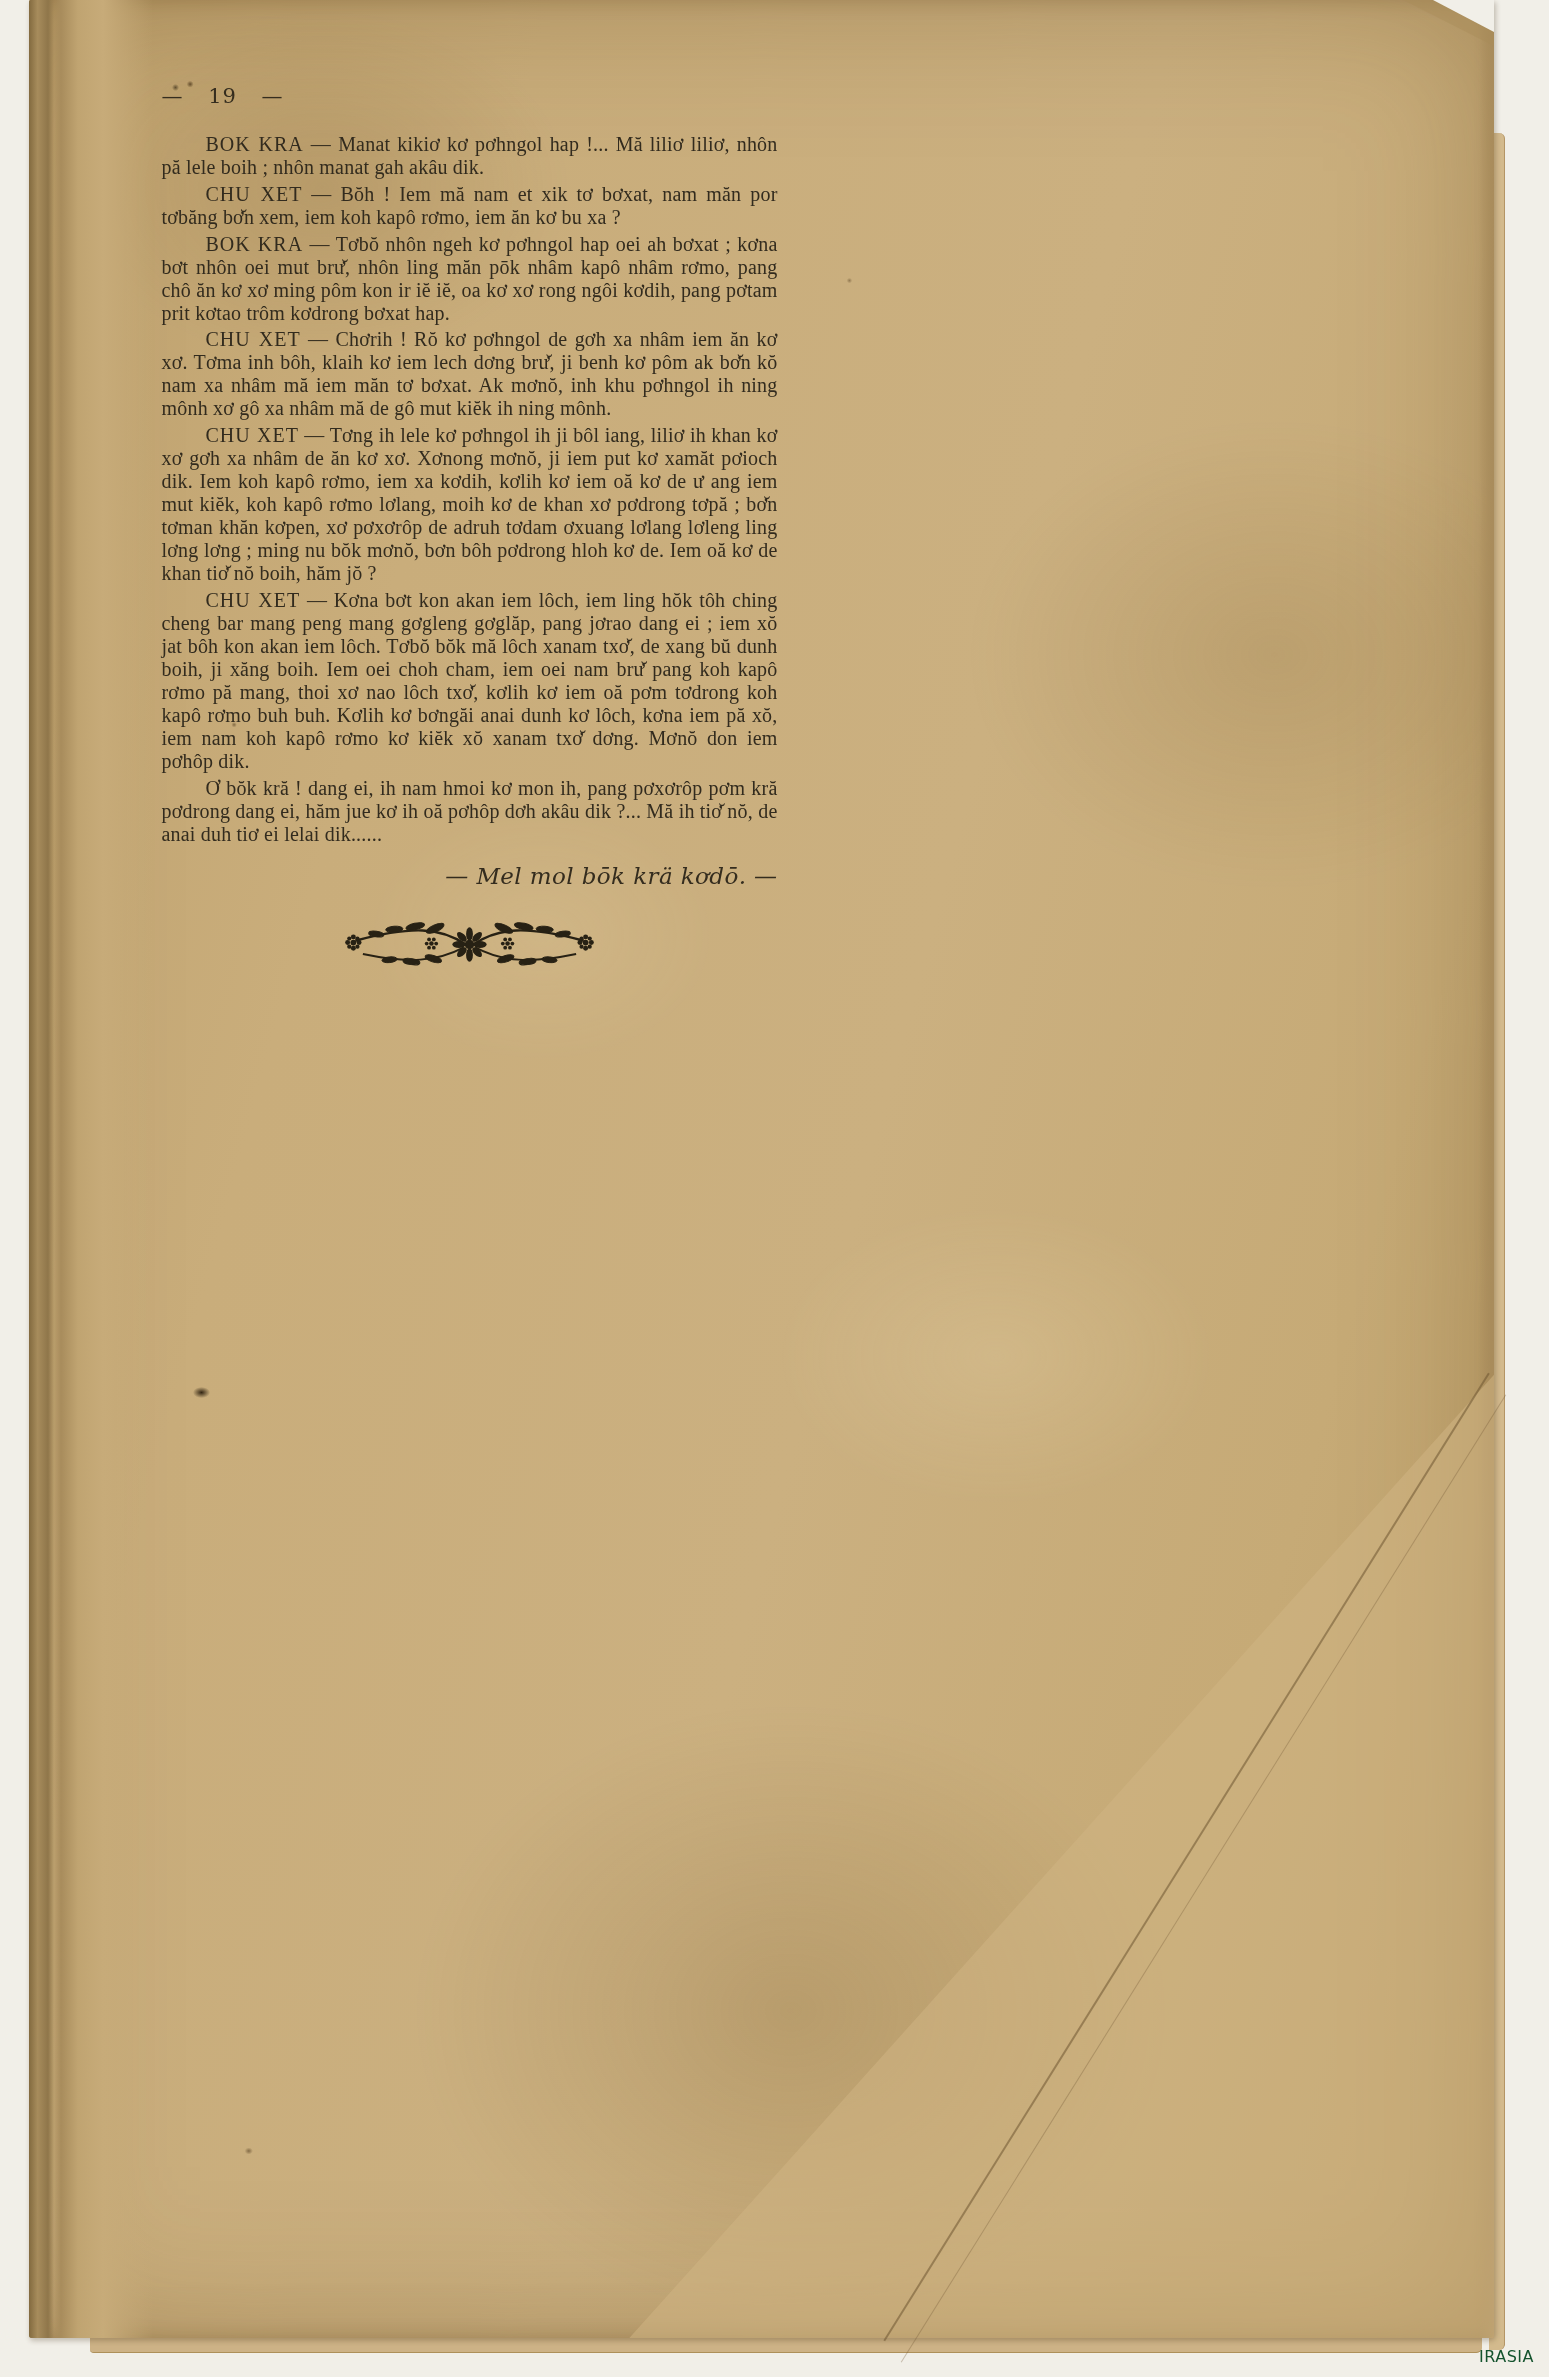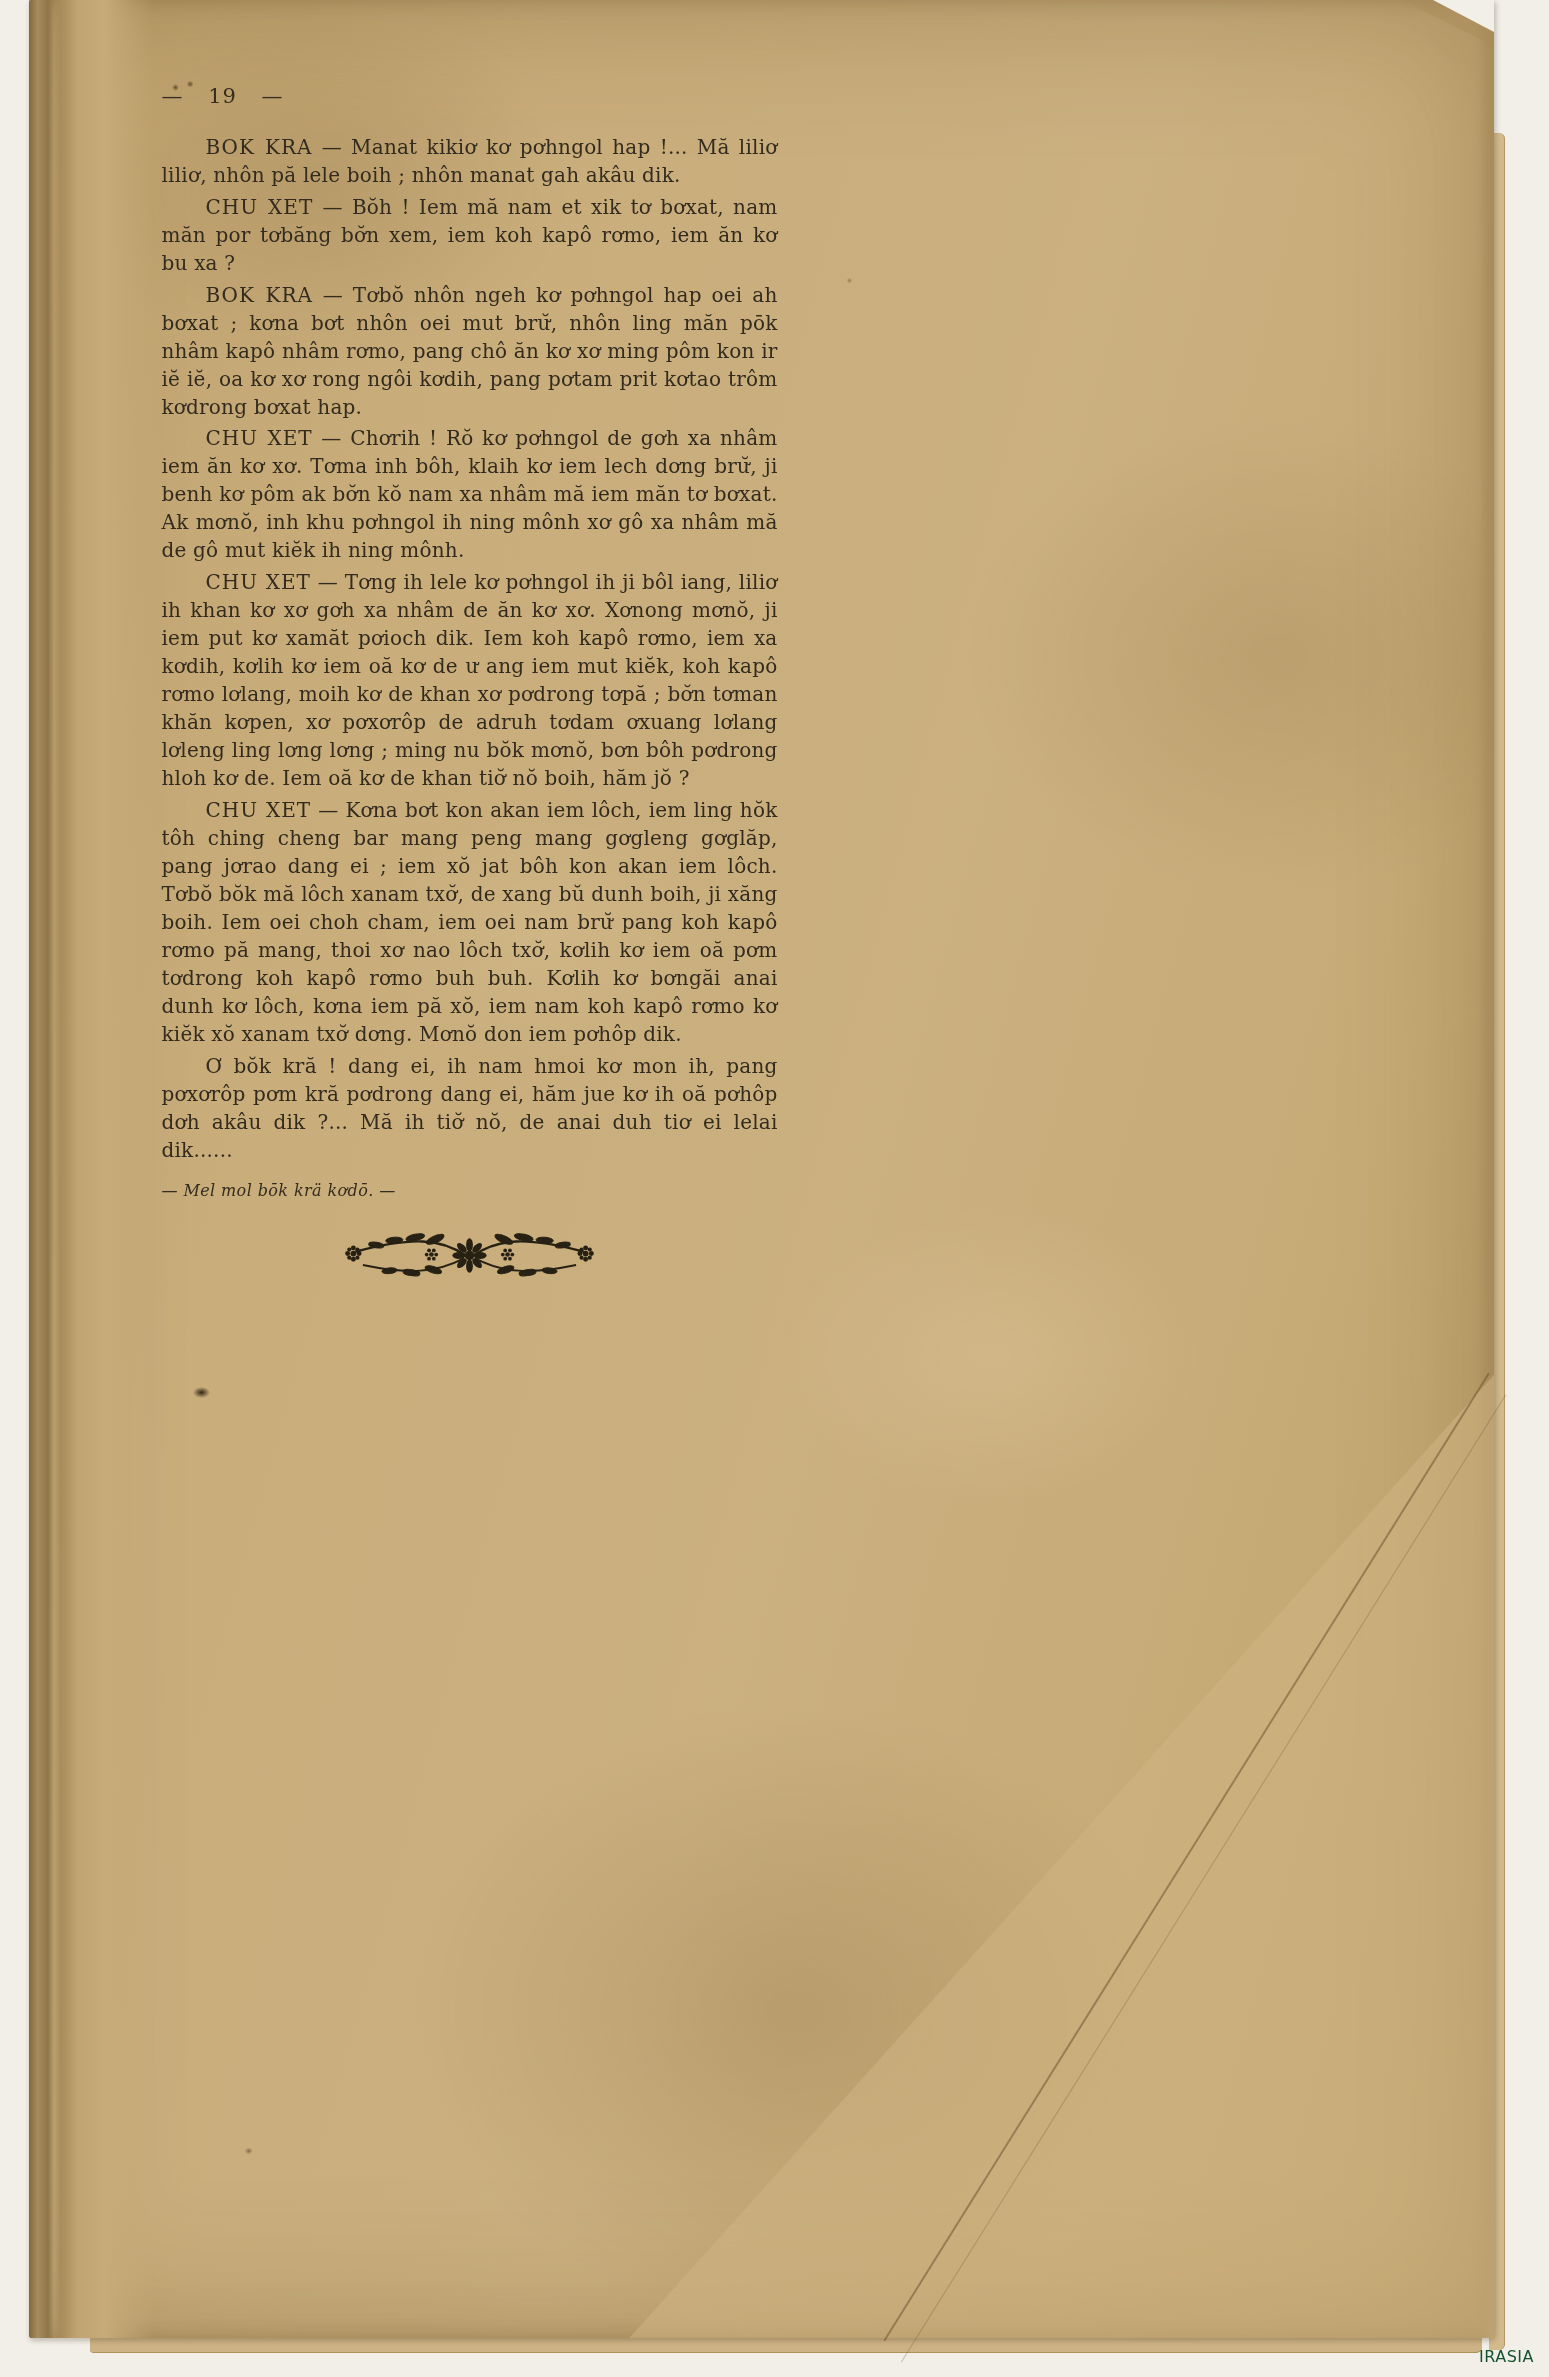--- a/index.html
+++ b/index.html
@@ -118,32 +118,33 @@
     text-align: left;
     font-size: 21px;
     word-spacing: 17px;
     letter-spacing: 1px;
     color: #352d1e;
   }
   .dialogue { margin-top: 25px; }
   .para {
     margin: 0 0 3.8px 0;
     font-size: 20px;
-    line-height: 28px;
+    line-height: 23px;
     text-align: justify;
     text-indent: 44px;
     letter-spacing: 0.2px;
     color: #322b1e;
+    font-family: Liberation Serif, serif;
   }
   .speaker { letter-spacing: 1px; }
   .closing-line {
     margin-top: 17px;
-    text-align: left;
+    text-align: right;
     font-style: italic;
-    font-size: 16px;
+    font-size: 23px;
     letter-spacing: 0.4px;
     color: #342c1e;
   }
   .ornament-wrap { margin-top: 25px; text-align: center; }
   .ornament { display: inline-block; }
 
   .watermark {
     position: absolute; right: 15px; bottom: 12px; z-index: 3;
     font-family: "DejaVu Sans", sans-serif;
     font-size: 16px;

